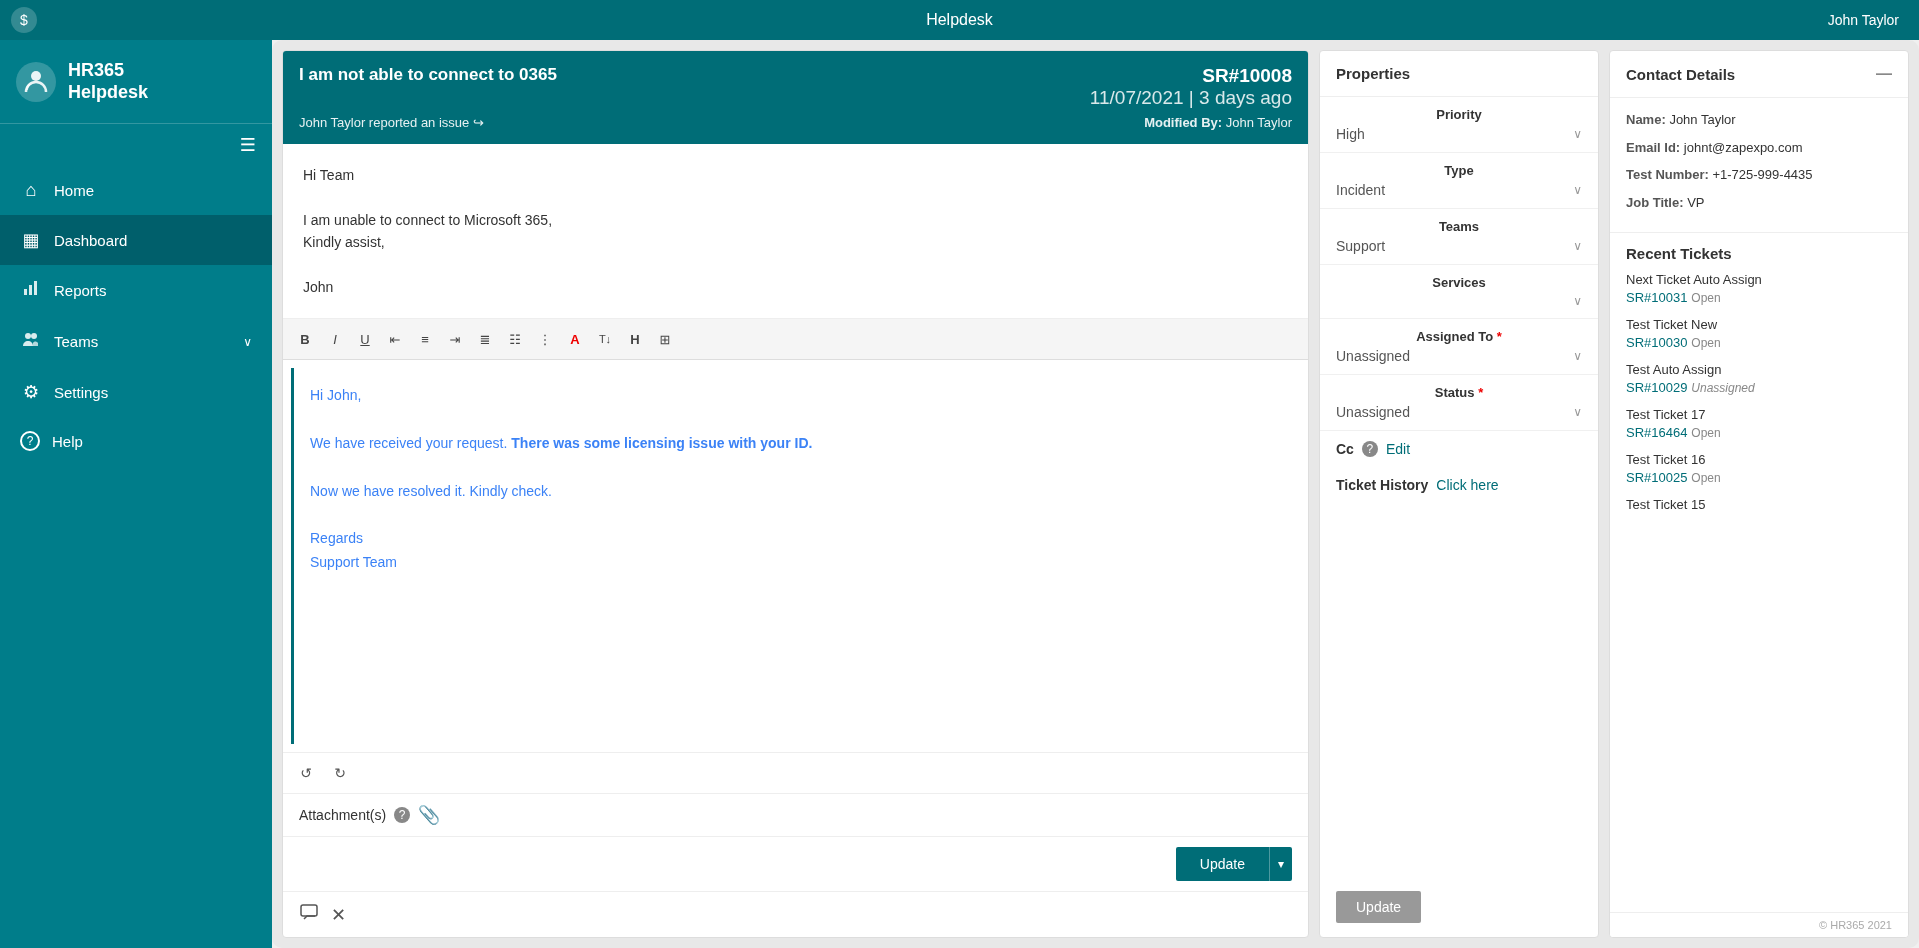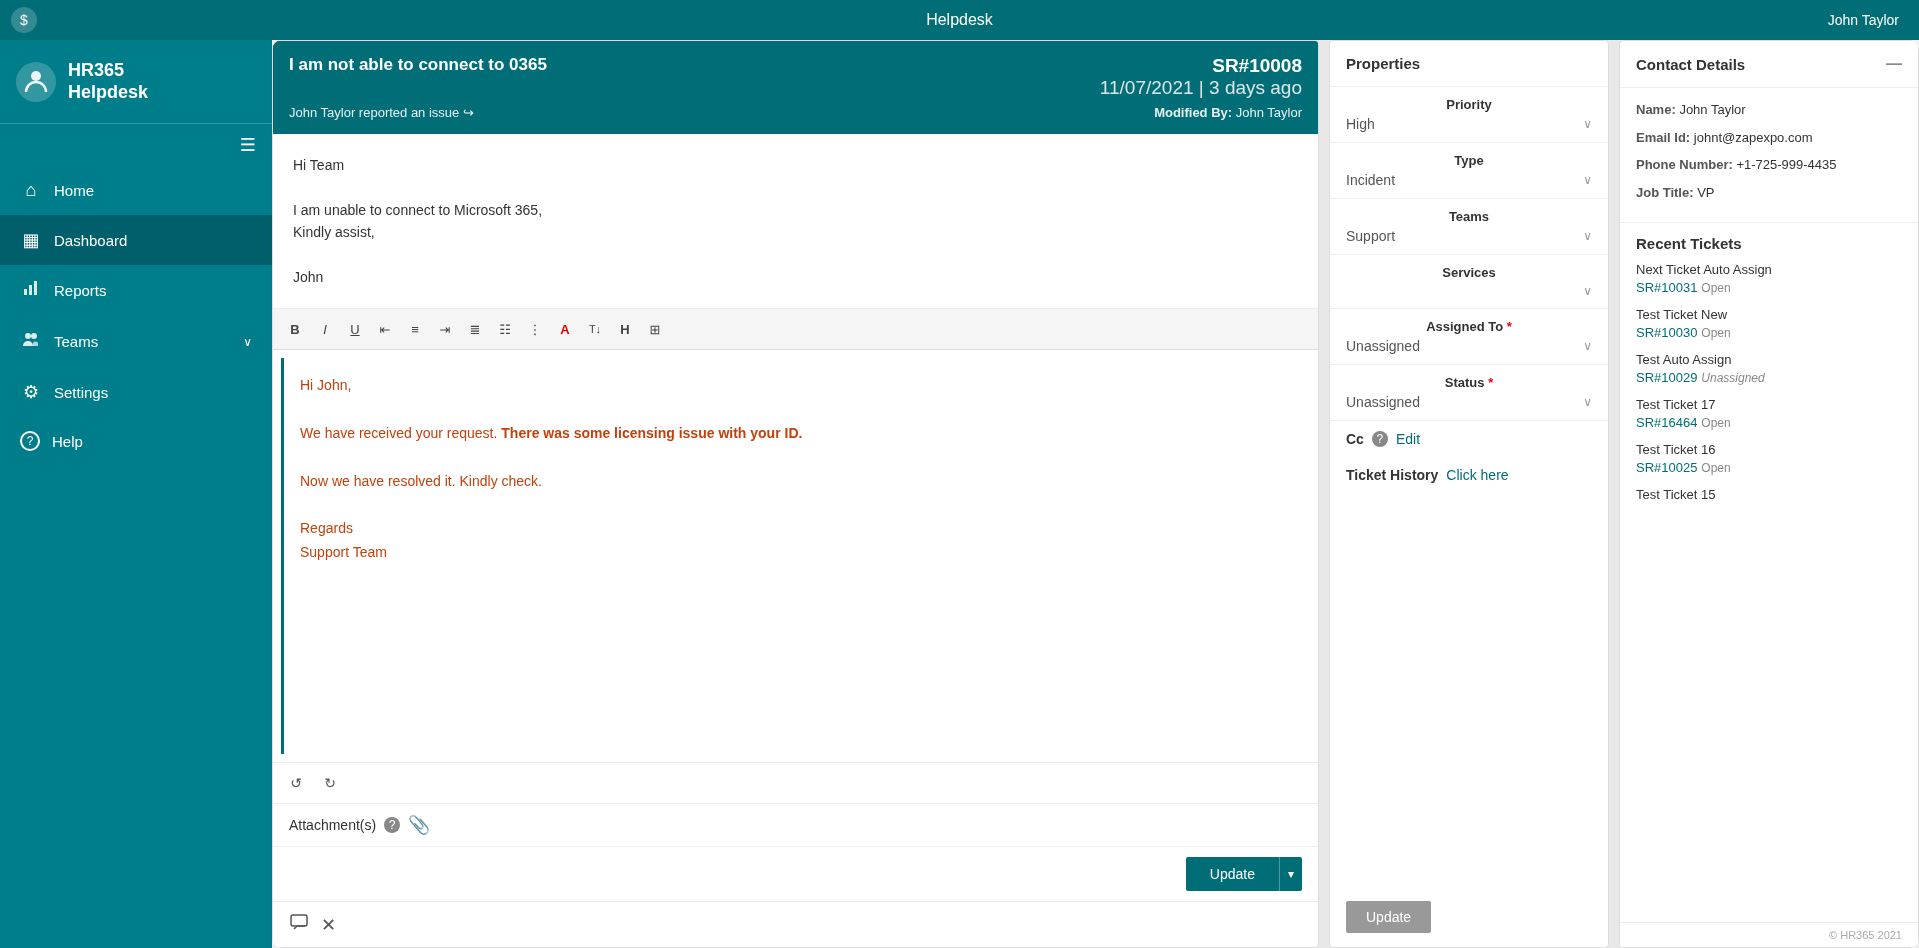--- a/index.html
+++ b/index.html
@@ -62,21 +62,21 @@
       text-decoration: none;
       font-size: 15px;
       transition: background 0.2s;
     }
     .sidebar-item.active { background: #005f6b; }
     .sidebar-item-icon { font-size: 18px; width: 22px; text-align: center; }
     .sidebar-item-label { flex: 1; }
     .sidebar-item-chevron { font-size: 12px; }
 
     
-    .content-area { flex: 1; display: flex; overflow: hidden; background: #e8e8e8; padding: 0; gap: 10px; border-radius: 10px; }
+    .content-area { flex: 1; display: flex; overflow: hidden; background: #e8e8e8; padding: 10px; gap: 10px; border-radius: 10px; }
 
     
     .ticket-panel { flex: 1; display: flex; flex-direction: column; gap: 0; background: white; border: 1px solid #ddd; border-radius: 4px; overflow: hidden; }
 
     
     .ticket-header {
       background: #006d77;
       color: white;
       padding: 14px 16px;
     }
@@ -108,21 +108,21 @@
       cursor: pointer;
       display: flex; align-items: center; justify-content: center;
       font-size: 13px;
       border-radius: 2px;
       color: #444;
     }
     .reply-editor {
       flex: 1;
       padding: 16px;
       font-size: 14px;
-      color: #c2410c;
+      color: #3b82f6;
       line-height: 1.7;
       border: none;
       outline: none;
       resize: none;
       font-family: 'Segoe UI', Arial, sans-serif;
       background: white;
       min-height: 140px;
       border-left: 3px solid #006d77;
       margin: 8px 8px;
     }
@@ -455,21 +455,21 @@
       <div class="contact-info">
         <div class="contact-row">
           <strong>Name:</strong>
           <span>John Taylor</span>
         </div>
         <div class="contact-row">
           <strong>Email Id:</strong>
           <span>johnt@zapexpo.com</span>
         </div>
         <div class="contact-row">
-          <strong>Phone Number:</strong>
+          <strong>Test Number:</strong>
           <span>+1-725-999-4435</span>
         </div>
         <div class="contact-row">
           <strong>Job Title:</strong>
           <span>VP</span>
         </div>
       </div>
 
       <div class="recent-tickets-section">
         <div class="recent-tickets-title">Recent Tickets</div>

